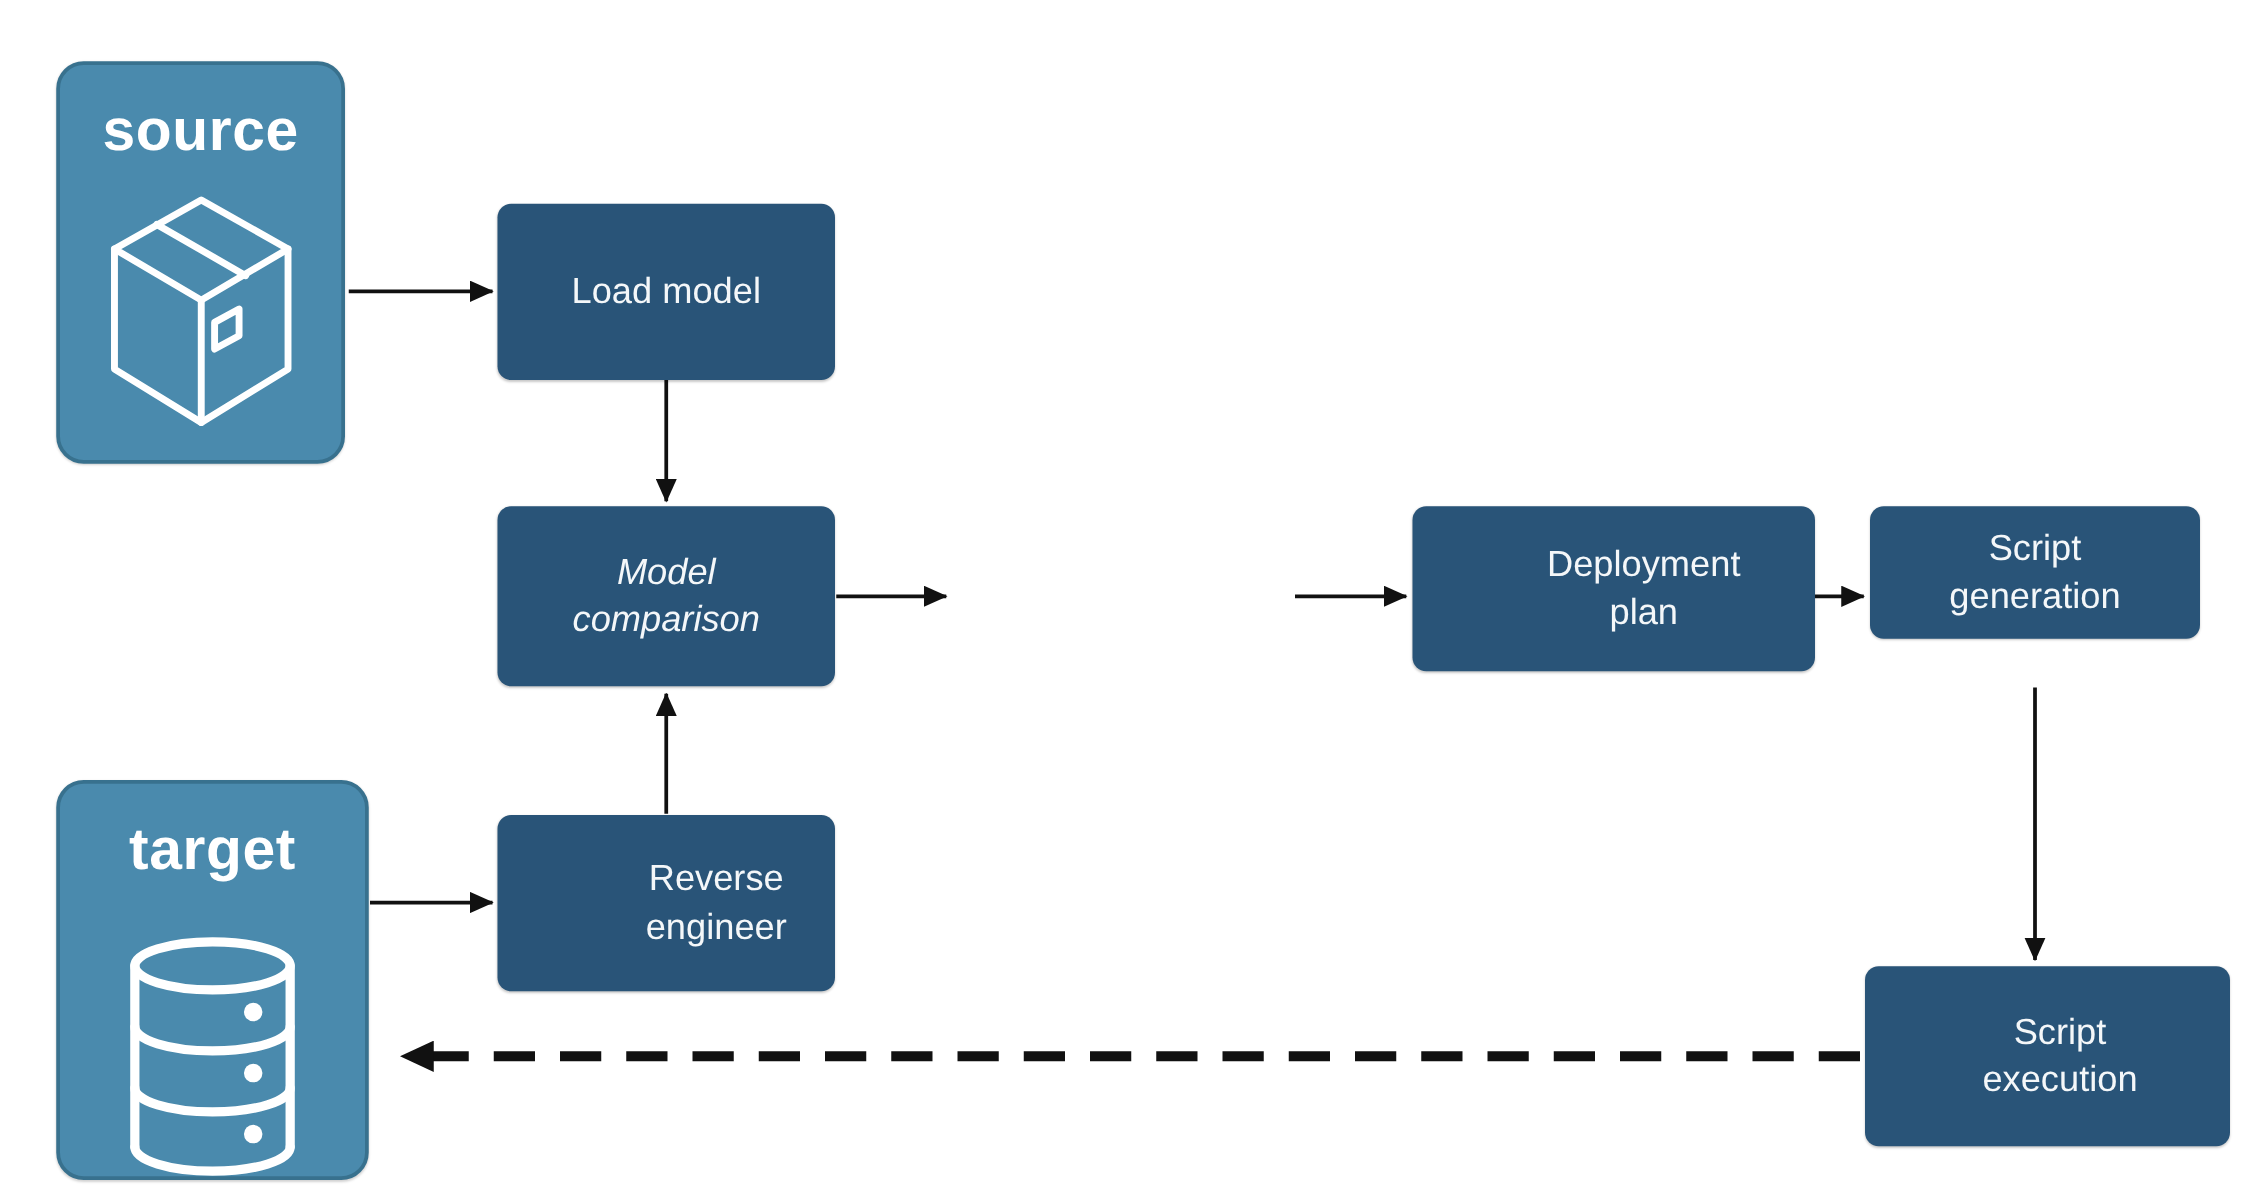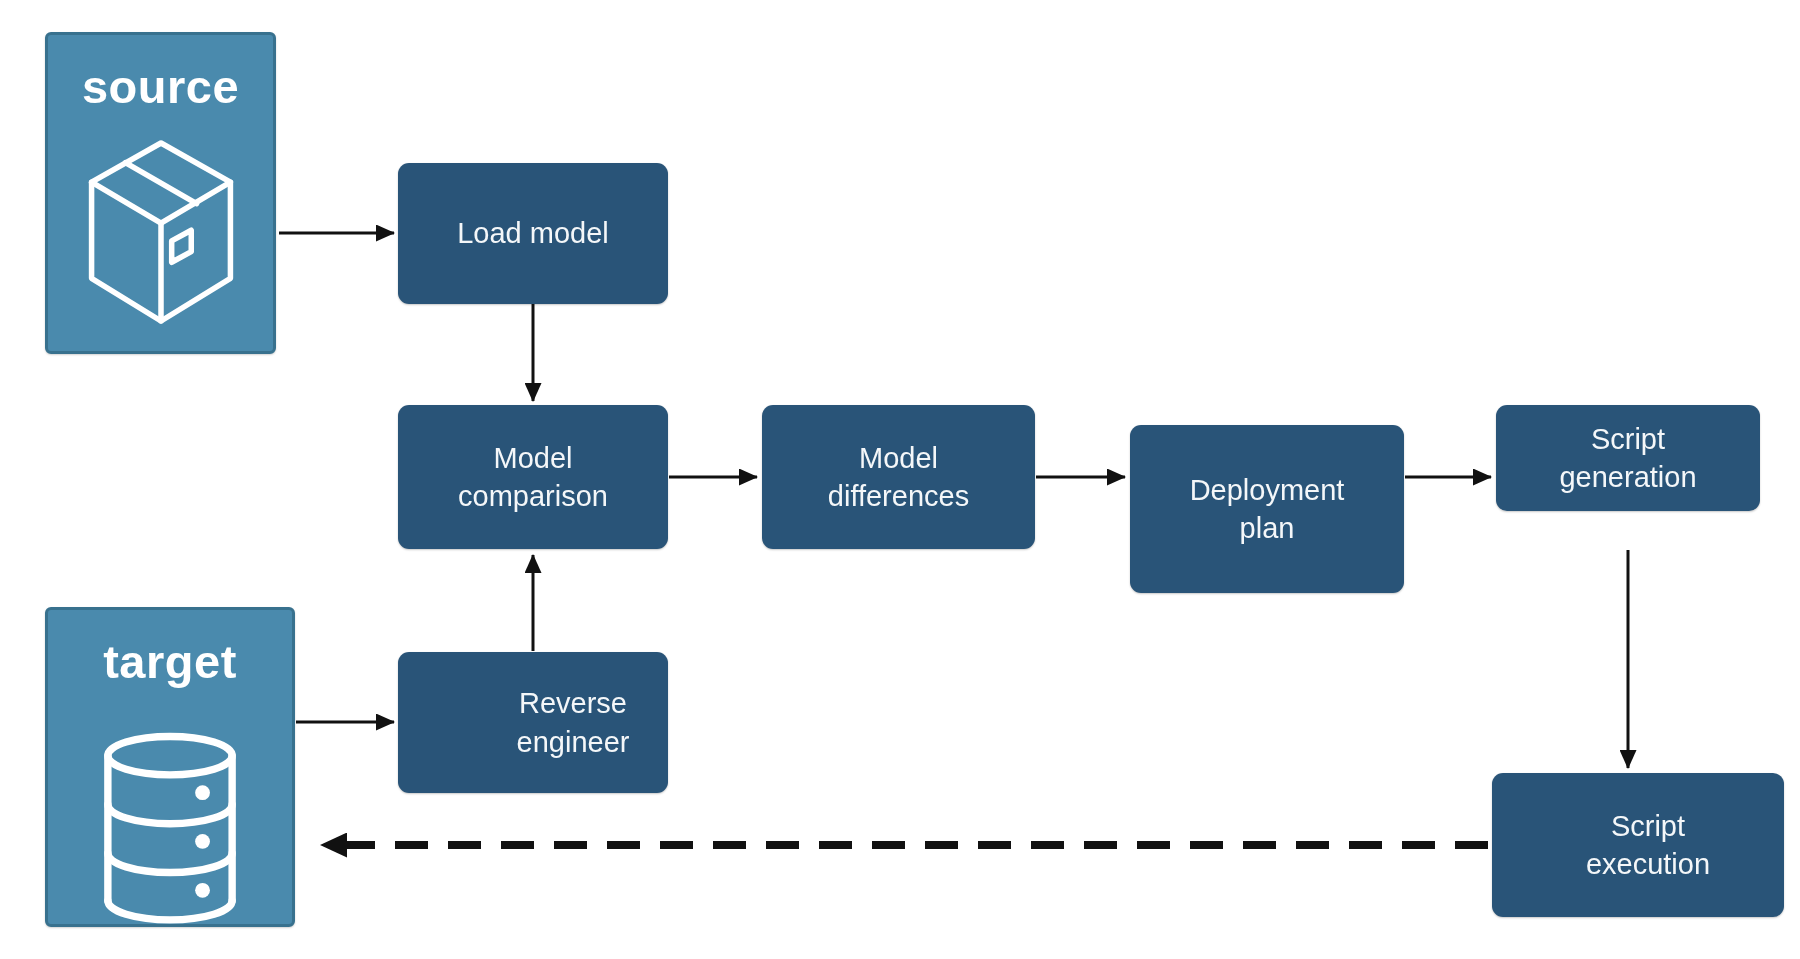--- a/index.html
+++ b/index.html
@@ -21,26 +21,27 @@
     width: 1800px;
     height: 959px;
     z-index: 1;
     pointer-events: none;
   }
   .container-box {
     position: absolute;
     z-index: 2;
     background: #4A8AAD;
     border: 3px solid #38718E;
-    border-radius: 6px;
+    border-radius: 22px;
     box-sizing: border-box;
     display: flex;
     flex-direction: column;
     align-items: center;
     box-shadow: 0 1px 2px rgba(0,0,0,0.18);
+    margin-top: 17px;
   }
   .container-label {
     color: #ffffff;
     font-size: 47px;
     font-weight: bold;
     letter-spacing: 0.5px;
     margin-top: 26px;
     line-height: 1.1;
   }
   .container-icon {
@@ -115,29 +116,26 @@
       <circle cx="72" cy="41" r="5" fill="#ffffff" stroke="none"></circle>
       <circle cx="72" cy="74" r="5" fill="#ffffff" stroke="none"></circle>
       <circle cx="72" cy="107" r="5" fill="#ffffff" stroke="none"></circle>
     </svg>
   </div>
 
   <div class="node" style="left:398px; top:163px; width:270px; height:141px;">
     <span class="node-label">Load model</span>
   </div>
 
-  <div class="node" style="left:398px; top:405px; width:270px; height:144px;">
+  <div class="node" style="left:398px; top:405px; width:270px; height:144px;font-style:italic;">
     <span class="node-label">Model comparison</span>
   </div>
 
-  <div class="node" style="left:762px; top:405px; width:273px; height:144px;">
-    <span class="node-label">Model differences</span>
-  </div>
 
-  <div class="node" style="left:1130px; top:425px; width:274px; height:168px;">
+  <div class="node" style="left:1130px; top:405px; width:274px; height:132px;padding-left:48px;">
     <span class="node-label">Deployment plan</span>
   </div>
 
   <div class="node" style="left:1496px; top:405px; width:264px; height:106px;">
     <span class="node-label">Script generation</span>
   </div>
 
   <div class="node" style="left:398px; top:652px; width:270px; height:141px;justify-content:flex-end;">
     <span class="node-label">Reverse engineer</span>
   </div>

